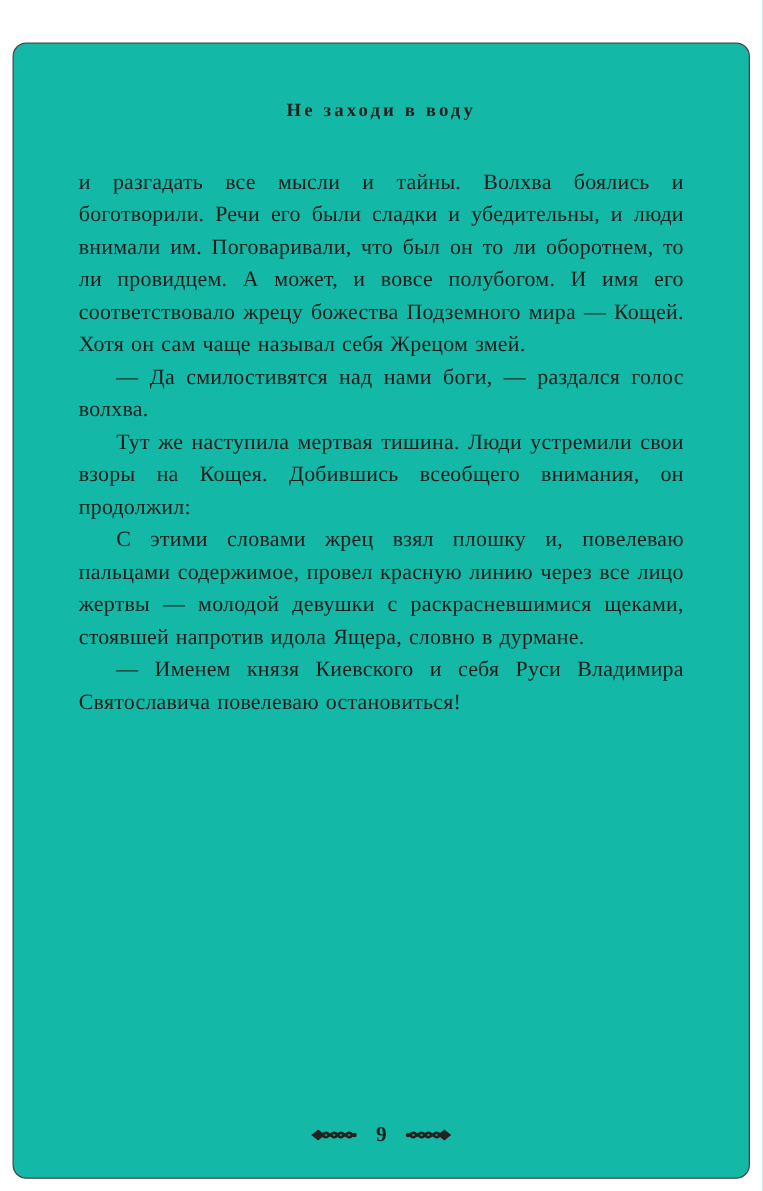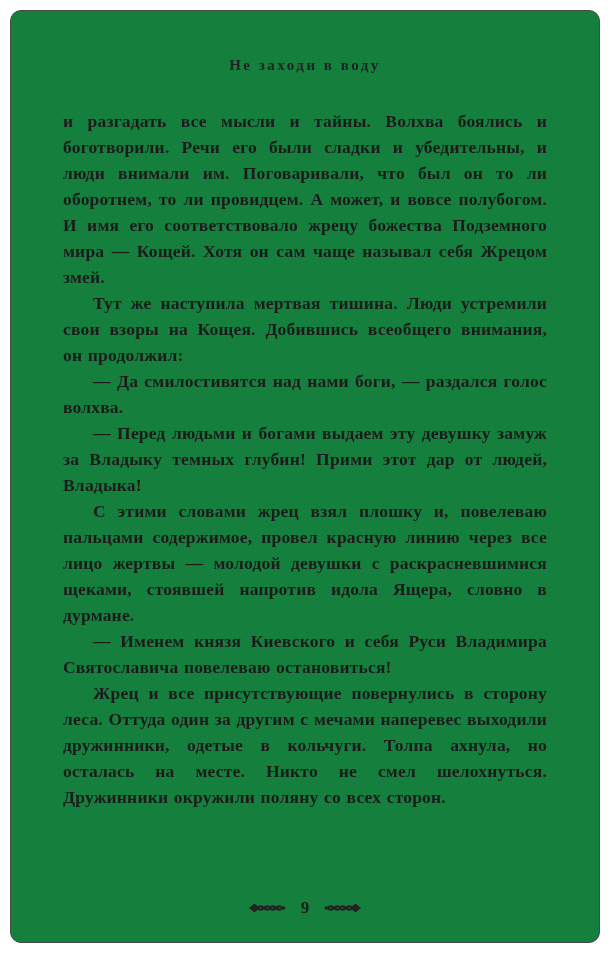--- a/index.html
+++ b/index.html
@@ -13,42 +13,43 @@
     position: relative;
     overflow: hidden;
     font-family: "Liberation Serif", "DejaVu Serif", serif;
     color: #1b1b1b;
   }
   .page {
     position: absolute;
     inset: 10px;
     border: 1.6px solid #474747;
     border-radius: 11px;
-    background: #15803d;
+    background: #14b8a6;
     box-sizing: border-box;
+    margin-top: 24px;
   }
   .content {
     position: absolute;
     inset: 0;
     padding: 46px 52px 60px 52px;
     box-sizing: border-box;
   }
   .running-title {
     text-align: center;
     font-size: 15px;
     font-weight: 600;
     letter-spacing: 2.5px;
     color: #222222;
     margin: 0 0 34px 0;
   }
   .body-text p {
     margin: 0;
     font-size: 17.5px;
     line-height: 26px;
-    font-weight: 700;
+    font-weight: 400;
     text-align: justify;
     letter-spacing: 0.2px;
     word-spacing: 1px;
     color: #1b1b1b;
   }
   .body-text p.ind {
     text-indent: 30px;
   }
   .footer {
     position: absolute;
@@ -80,26 +81,24 @@
 </head>
 <body>
 
 <div class="page">
   <div class="content">
 
     <div class="running-title">Не заходи в воду</div>
 
     <div class="body-text">
       <p>и разгадать все мысли и тайны. Волхва боялись и боготворили. Речи его были сладки и убедительны, и люди внимали им. Поговаривали, что был он то ли оборотнем, то ли провидцем. А может, и вовсе полубогом. И имя его соответствовало жрецу божества Подземного мира — Кощей. Хотя он сам чаще называл себя Жрецом змей.</p>
+      <p class="ind">— Да смилостивятся над нами боги, — раздался голос волхва.</p>
       <p class="ind">Тут же наступила мертвая тишина. Люди устремили свои взоры на Кощея. Добившись всеобщего внимания, он продолжил:</p>
-      <p class="ind">— Да смилостивятся над нами боги, — раздался голос волхва.</p>
-      <p class="ind">— Перед людьми и богами выдаем эту девушку замуж за Владыку темных глубин! Прими этот дар от людей, Владыка!</p>
       <p class="ind">С этими словами жрец взял плошку и, повелеваю пальцами содержимое, провел красную линию через все лицо жертвы — молодой девушки с раскрасневшимися щеками, стоявшей напротив идола Ящера, словно в дурмане.</p>
       <p class="ind">— Именем князя Киевского и себя Руси Владимира Святославича повелеваю остановиться!</p>
-      <p class="ind">Жрец и все присутствующие повернулись в сторону леса. Оттуда один за другим с мечами наперевес выходили дружинники, одетые в кольчуги. Толпа ахнула, но осталась на месте. Никто не смел шелохнуться. Дружинники окружили поляну со всех сторон.</p>
     </div>
 
     <div class="footer">
       <span class="ornament">
         <svg width="38" height="14" viewBox="0 0 38 14" xmlns="http://www.w3.org/2000/svg" aria-hidden="true">
           <path d="M1 7 L6.5 2.6 L12 7 L6.5 11.4 Z" fill="#222222"></path>
           <path d="M10 7 C14 1, 18 13, 22 7 C26 1, 30 13, 34 7" stroke="#222222" stroke-width="2.2" fill="none" stroke-linecap="round"></path>
           <path d="M10 7 C14 13, 18 1, 22 7 C26 13, 30 1, 34 7" stroke="#222222" stroke-width="2.2" fill="none" stroke-linecap="round"></path>
           <circle cx="35.6" cy="7" r="1.8" fill="#222222"></circle>
         </svg>

